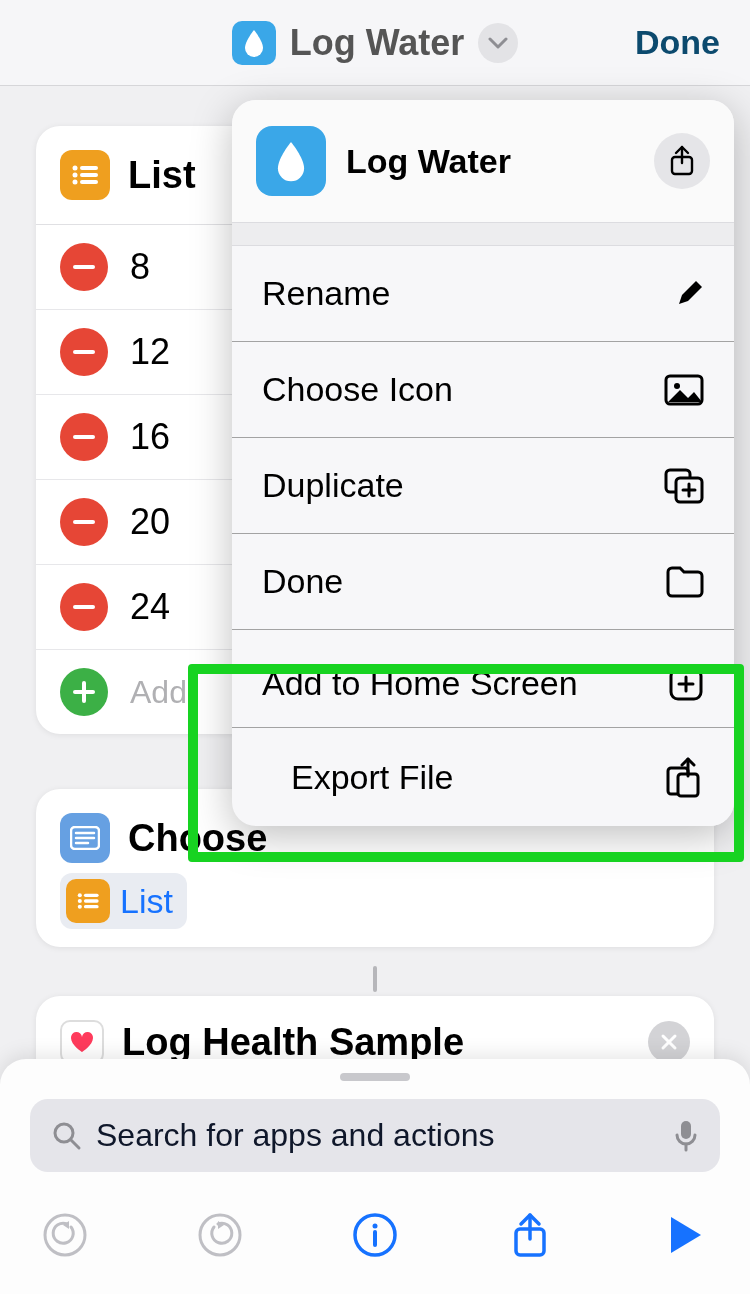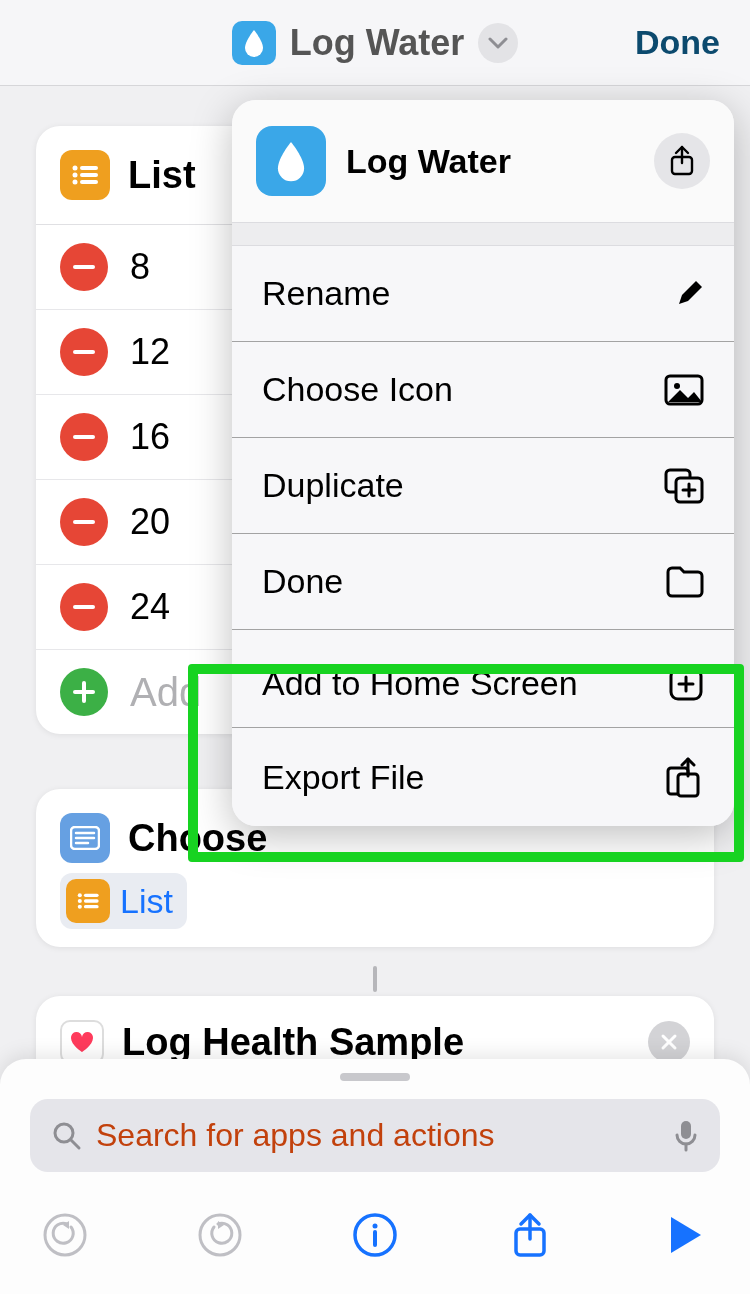--- a/index.html
+++ b/index.html
@@ -89,21 +89,21 @@
     background: #e64636;
     display:flex; align-items:center; justify-content:center;
   }
   .plus-btn {
     width: 48px; height: 48px;
     border-radius: 24px;
     background: #3cb046;
     display:flex; align-items:center; justify-content:center;
   }
   .row-val { font-size: 36px; font-weight: 500; color: #000; }
-  .row-placeholder { font-size: 40px; color: #b0b0b3; }
+  .row-placeholder { font-size: 32px; color: #b0b0b3; }
 
   #card-list { top: 126px; }
   #card-choose { top: 789px; }
   #card-log-health { top: 996px; }
   .close-x {
     width: 42px; height:42px; border-radius:21px; background:#d3d3d6;
     display:flex; align-items:center; justify-content:center;
     color:#fff;
     margin-left:auto;
   }
@@ -156,21 +156,21 @@
     width:56px; height:56px; border-radius:28px; background:#e5e5e8;
     display:flex; align-items:center; justify-content:center;
   }
   .pop-gap { height: 24px; background:#ededef; border-top:1px solid #dcdce0; border-bottom:1px solid #dcdce0; }
   .menu-item {
     display:flex; align-items:center; justify-content:space-between;
     padding: 28px 30px;
     border-bottom:1px solid #a3a3a3;
     background:#f7f7f9;
   }
-  .menu-item:last-child { border-bottom:none; }
+  .menu-item:last-child { border-bottom:none;margin-left:29px; }
   .menu-label { font-size:34px; color:#000; font-weight:400; max-width: 320px; }
   .menu-icon { color:#000; }
 
   
   .highlight {
     position:absolute;
     border: 10px solid #17d321;
     border-radius:4px;
     pointer-events:none;
   }
@@ -185,21 +185,21 @@
     padding-top:14px;
   }
   .grabber { width:70px; height:8px; border-radius:4px; background:#c8c8cc; margin:0 auto 18px; }
   .searchbar {
     margin: 0 30px 24px;
     background:#e5e5ea; border-radius:18px;
     display:flex; align-items:center; gap:14px;
     padding: 18px 22px;
   }
   .search-icon { color:#8e8e93; }
-  .search-ph { flex:1; font-size:32px; color:#c2410c; }
+  .search-ph { flex:1; font-size:32px; color:#0f172a; }
   .mic-icon { color:#8e8e93; }
 
   .toolbar {
     display:flex; justify-content:space-between; align-items:center;
     padding: 10px 36px 30px;
   }
   .tb-btn {
     width:58px; height:58px;
     display:flex; align-items:center; justify-content:center;
     border-radius:29px;

